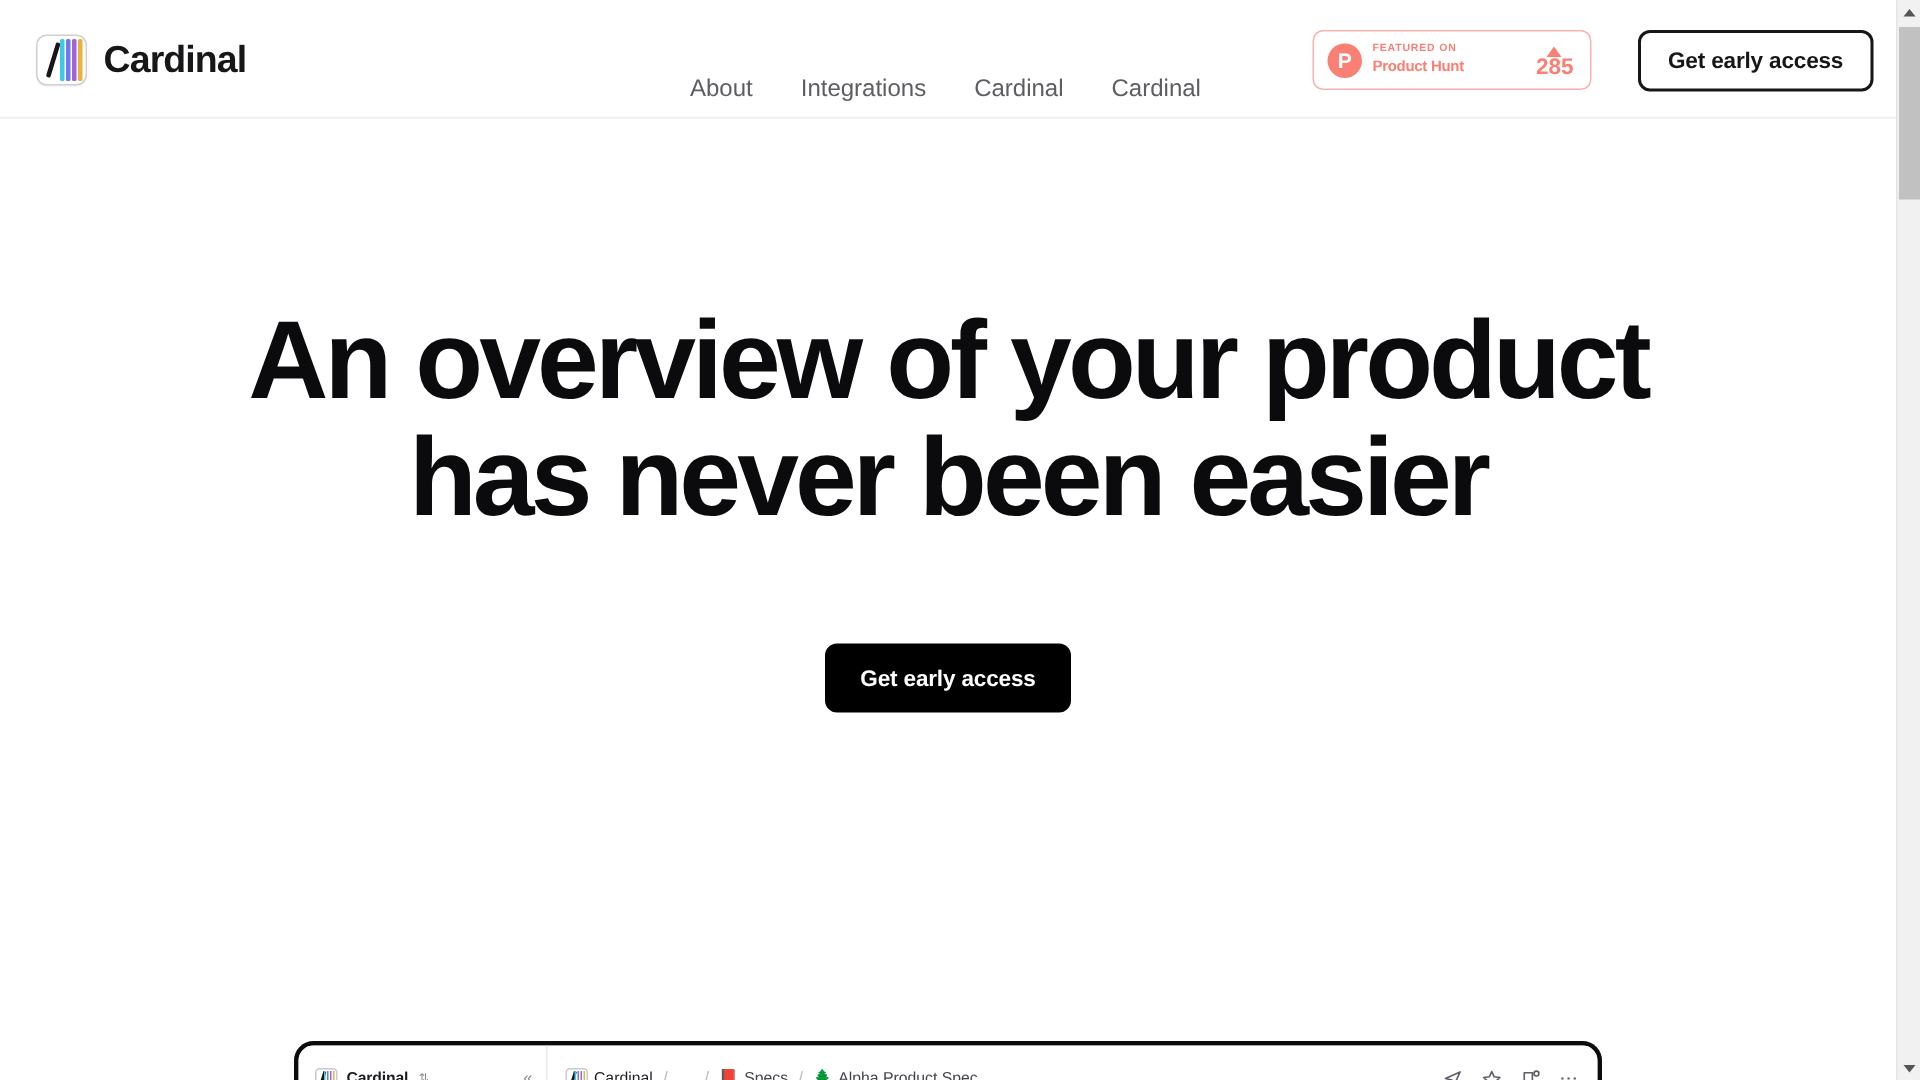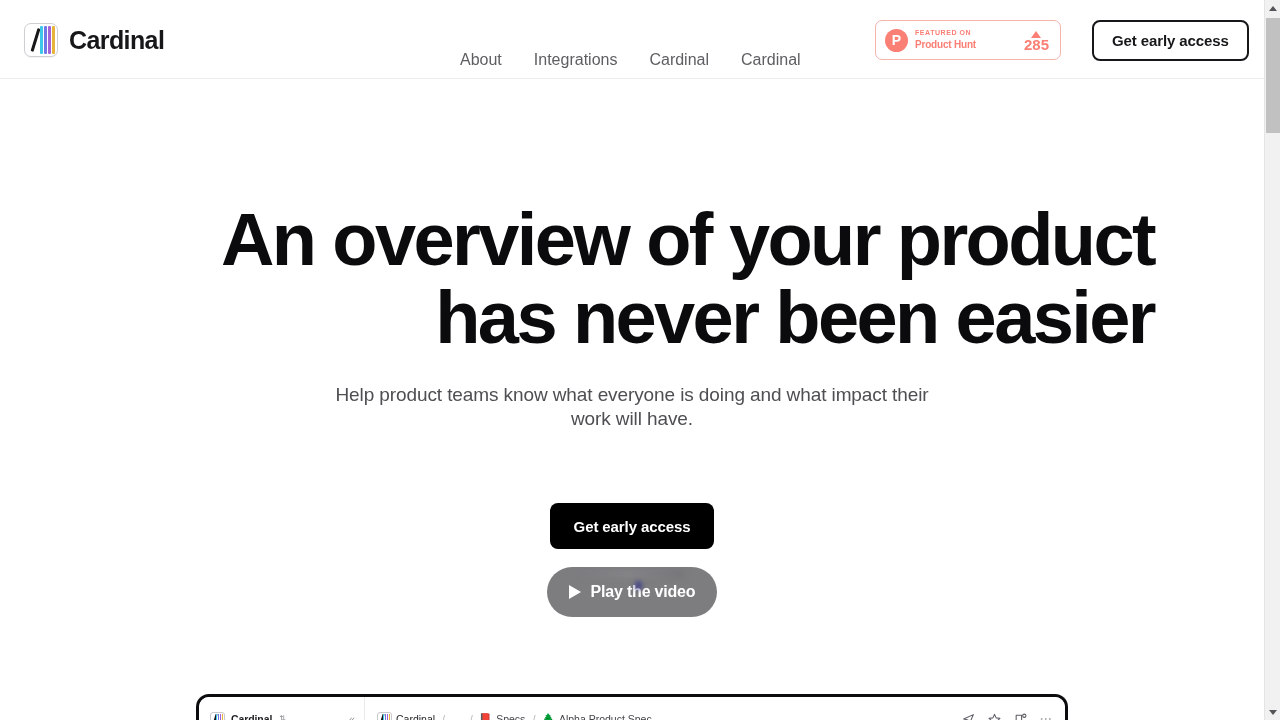--- a/index.html
+++ b/index.html
@@ -207,21 +207,20 @@
     text-align: center;
   }
   #headline {
     margin-top: 122px;
     font-size: 74px;
     line-height: 78px;
     font-weight: 700;
     letter-spacing: -2.6px;
     color: #0b0b0d;
     padding: 0 110px;
-    text-align: right;
   }
   #subhead {
     margin-top: 26px;
     font-size: 19px;
     line-height: 24px;
     color: #4e4e53;
     letter-spacing: -0.1px;
     padding: 0 330px;
   }
 
@@ -486,29 +485,24 @@
           <span class="ph-caret"></span>
           <span class="ph-count">285</span>
         </span>
       </a>
 
       <button id="header-cta">Get early access</button>
     </header>
 
     <section id="hero">
       <h1 id="headline">An overview of your product has never been easier</h1>
-      <p id="subhead">Help product teams know what everyone is doing and what impact their work will have.</p>
 
       <div id="cta-stack">
         <button id="hero-cta">Get early access</button>
 
-        <button id="play-video">
-          <span class="play-tri"></span>
-          <span class="pv-label">Play the video</span>
-        </button>
       </div>
     </section>
 
     <div id="app-preview">
       <div id="app-topbar">
 
         <div id="app-sidebar-head">
           <span class="mini-mark">
             <span class="slash"></span>
             <span class="bars">

